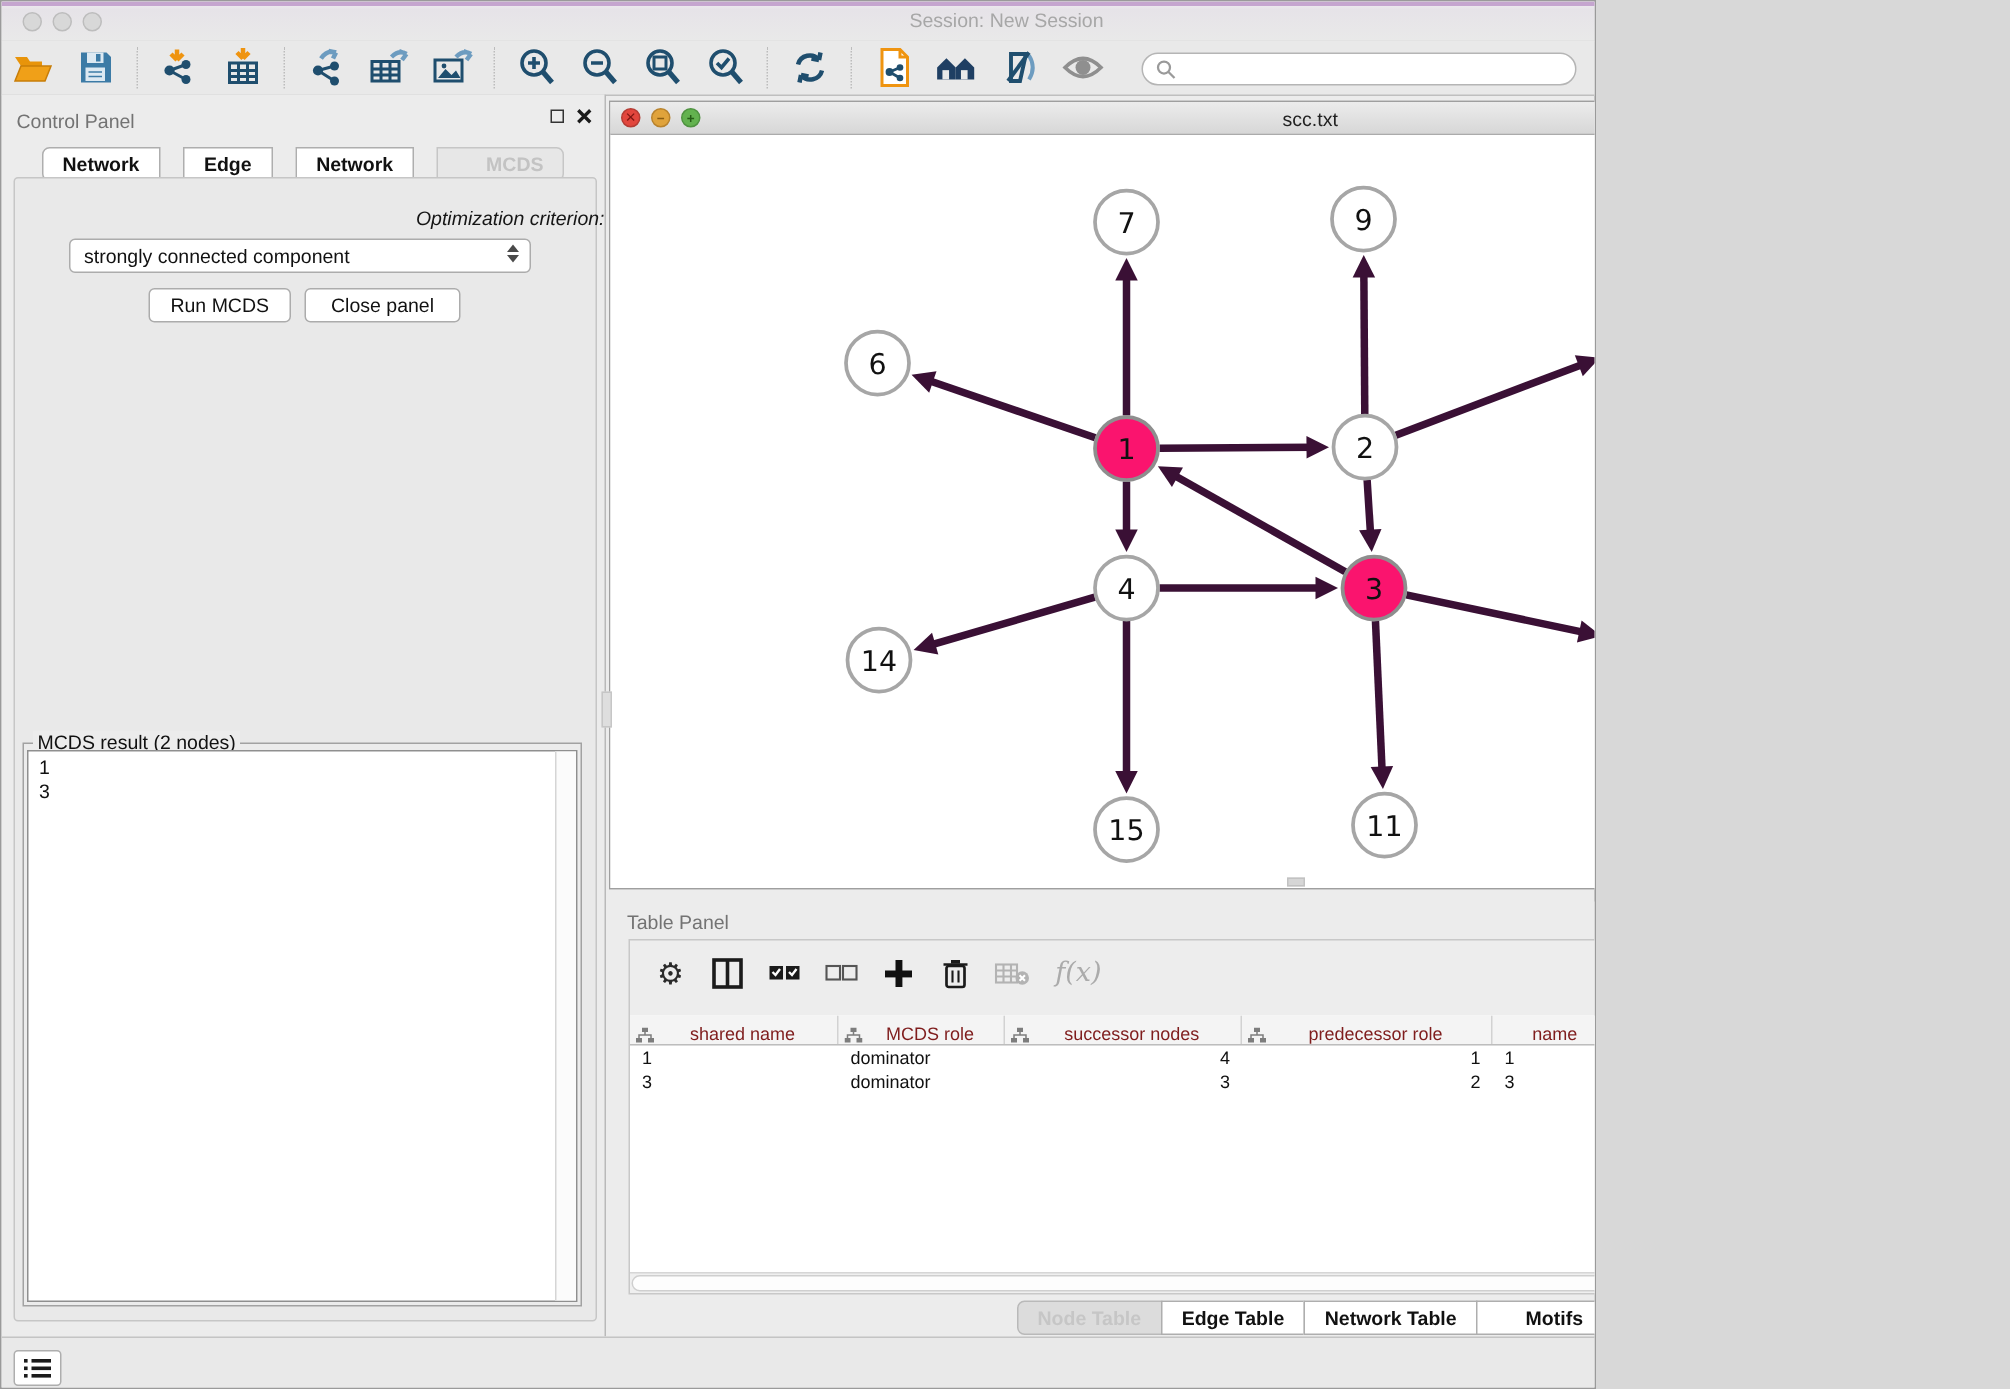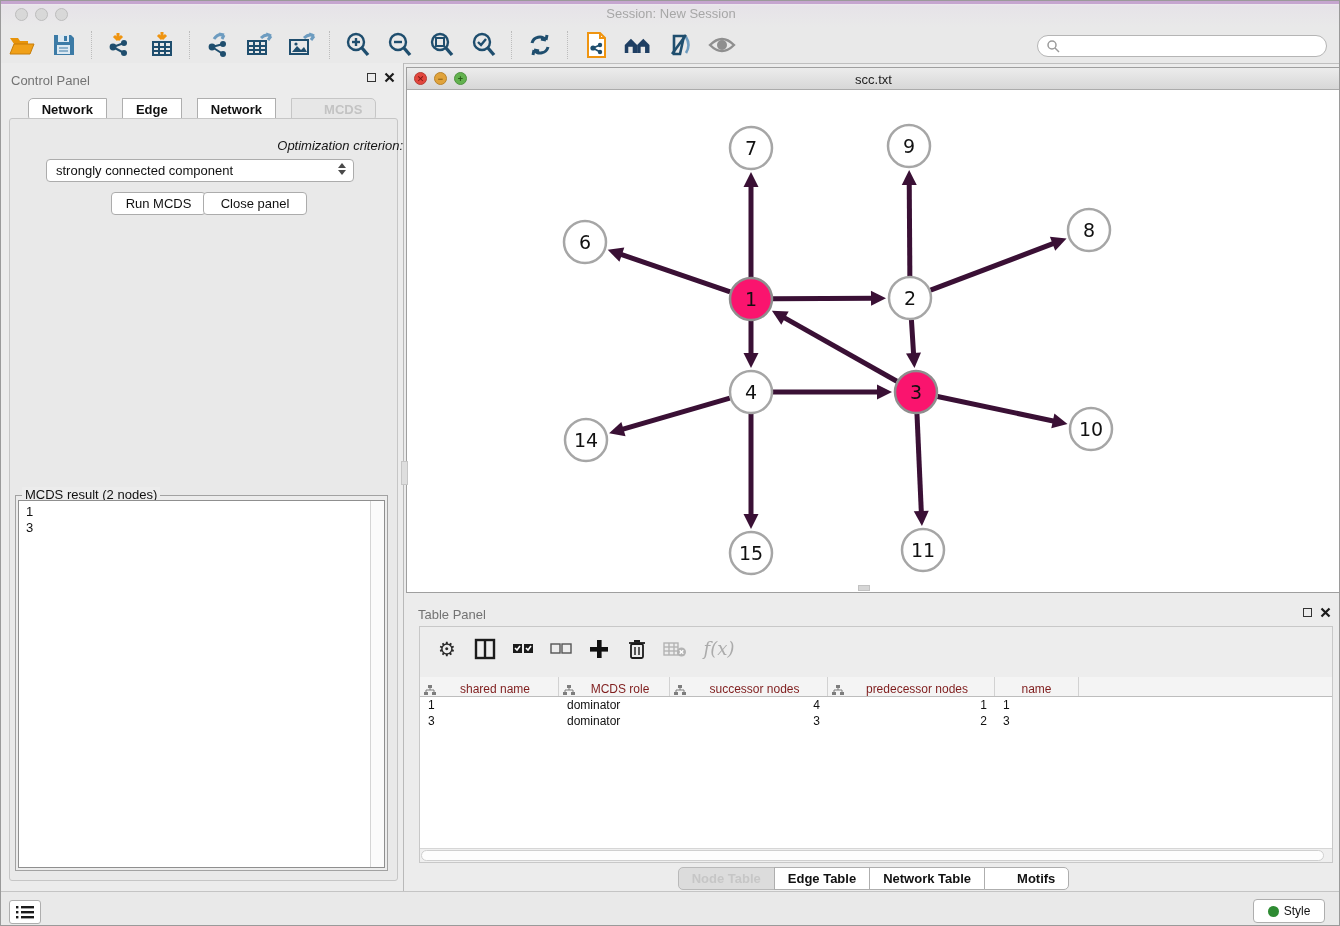--- a/index.html
+++ b/index.html
@@ -1,16 +1,16 @@
 <!DOCTYPE html>
 <html><head>
 <meta charset="utf-8">
 <style>
   html,body{margin:0;padding:0;background:#d8d8d8;font-family:"Liberation Sans","DejaVu Sans",sans-serif;}
-  #app{position:relative;width:1340px;height:926px;background:#ececec;overflow:hidden;border:1px solid #9a9a9a;box-sizing:border-box;}
+  #app{position:relative;width:1064px;height:926px;background:#ececec;overflow:hidden;border:1px solid #9a9a9a;box-sizing:border-box;}
   
   .titlebar{position:absolute;left:0;top:0;width:1340px;height:26px;background:linear-gradient(#f3eef5,#e6e3e8 20%,#e9e9e9);border-bottom:1px solid #cfcfcf;}
   .titlebar .purple-strip{position:absolute;left:0;top:0;width:100%;height:3px;background:#c5a5cf;}
   .titlebar .title{position:absolute;left:0;top:5px;width:100%;text-align:center;font-size:13px;color:#a7a7a7;}
   .tl-dot{position:absolute;top:7px;width:13px;height:13px;border-radius:50%;background:#d8d8d8;border:1px solid #bdbdbd;box-sizing:border-box;}
   
   .toolbar{position:absolute;left:0;top:26px;width:1340px;height:36px;background:#e9e9e9;border-bottom:1px solid #bfbfbf;display:flex;align-items:center;}
   .tb-icon{width:30px;height:30px;margin:0 6px;display:flex;align-items:center;justify-content:center;flex:0 0 auto;}
   .tb-sep{width:1px;height:28px;border-left:1px dotted #bcbcbc;margin:0 6px;flex:0 0 auto;}
   .searchbox{position:absolute;right:12px;top:34px;width:290px;height:22px;background:#fff;border:1px solid #b5b5b5;border-radius:12px;display:flex;align-items:center;padding-left:8px;box-sizing:border-box;}
@@ -248,21 +248,21 @@
       </div>
     <div class="cpanel-inner"></div>
     <div class="opt-label">Optimization criterion:</div>
     <div class="dropdown">
       <span>strongly connected component</span>
       <span class="dd-arrows">
           <span class="dd-up"></span>
           <span class="dd-down"></span>
         </span>
     </div>
-    <div class="btn" style="left:110px;top:129px;width:95px">Run MCDS</div>
+    <div class="btn" style="left:98px;top:129px;width:95px">Run MCDS</div>
     <div class="btn" style="left:202px;top:129px;width:104px">Close panel</div>
     <div class="result-box">
       <span class="result-legend">MCDS result (2 nodes)</span>
       <div class="result-white">
         <div class="result-lines" id="result-lines">1
 3</div>
         <div class="result-scroll"></div>
       </div>
     </div>
   </div>
@@ -424,21 +424,21 @@
               </svg>
               <span class="th-label">successor nodes</span>
             </div>
             <div class="th-cell" style="width: 167px;">
               <svg width="12" height="11" viewBox="0 0 12 11">
                 <rect x="4" y="0" width="4" height="3" fill="#7d7d7d"></rect>
                 <rect x="0" y="7" width="4" height="3" fill="#7d7d7d"></rect>
                 <rect x="8" y="7" width="4" height="3" fill="#7d7d7d"></rect>
                 <path d="M6 3 v2 M2 7 V5 h8 v2" stroke="#7d7d7d" fill="none"></path>
               </svg>
-              <span class="th-label">predecessor nodes</span>
+              <span class="th-label">predecessor role</span>
             </div>
             <div class="th-cell" style="width: 84px;">
               <span class="th-label">name</span>
             </div>
           </div>
         <div id="tbl-body">
             <div class="tbl-row">
               <div class="td-cell" style="width: 139px; text-align: left;">1</div>
               <div class="td-cell" style="width: 111px; text-align: left;">dominator</div>
               <div class="td-cell" style="width: 158px; text-align: right;">4</div>

